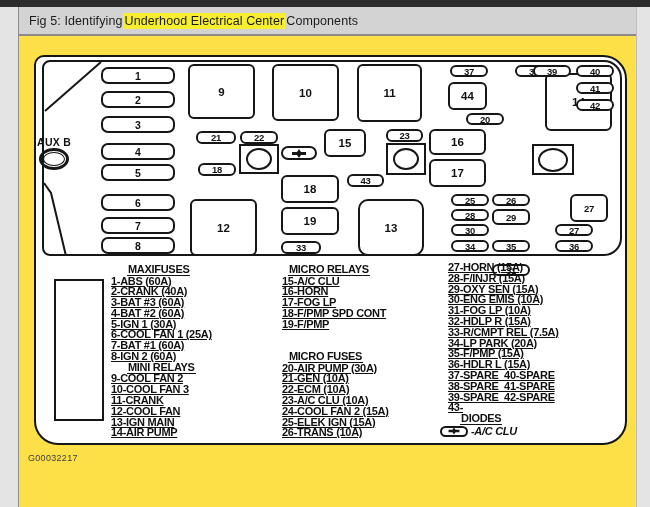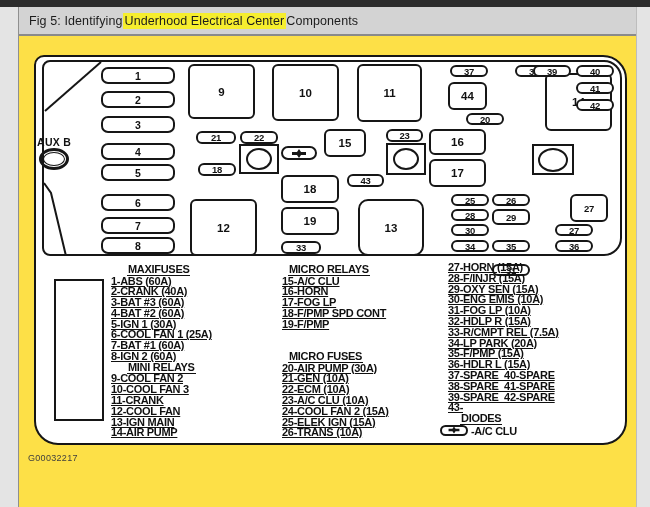--- a/index.html
+++ b/index.html
@@ -48,21 +48,21 @@
   
   .legend-col{position:absolute;font-weight:bold;color:#101010;font-size:11px;
     letter-spacing:-0.3px;white-space:pre;}
   .lg-line{height:10.8px;line-height:10.8px;text-decoration:underline;}
   .lg-h{display:inline-block;border-bottom:1.6px solid #101010;padding:0 1px 0 1px;}
   .lg-hwrap{height:11.5px;line-height:10.8px;}
   .col-1 .lg-h{margin-left:16px;}
   .col-2 .lg-h{margin-left:6px;}
   .col-3 .lg-h{margin-left:12px;}
   .lg-blank{height:10.8px;}
-  .lg-d{display:flex;align-items:flex-start;height:12px;}
+  .lg-d{display:flex;align-items:flex-end;height:12px;font-style:italic;}
   .lg-d .diode-pill{width:28px;height:11px;margin-right:3px;margin-left:-8px;}
   .legend-rect{position:absolute;left:35px;top:272px;width:50px;height:142px;
     border:2px solid #161616;box-sizing:border-box;background:#fff;}
   .figcode{position:absolute;left:9px;top:446px;font-size:9px;color:#3e3e3e;letter-spacing:0.3px;}
   .courtesy{position:absolute;left:0;top:477px;width:100%;text-align:center;
     font-size:9px;color:#5d6d7a;letter-spacing:0.2px;}
 </style>
 </head>
 <body>
 

